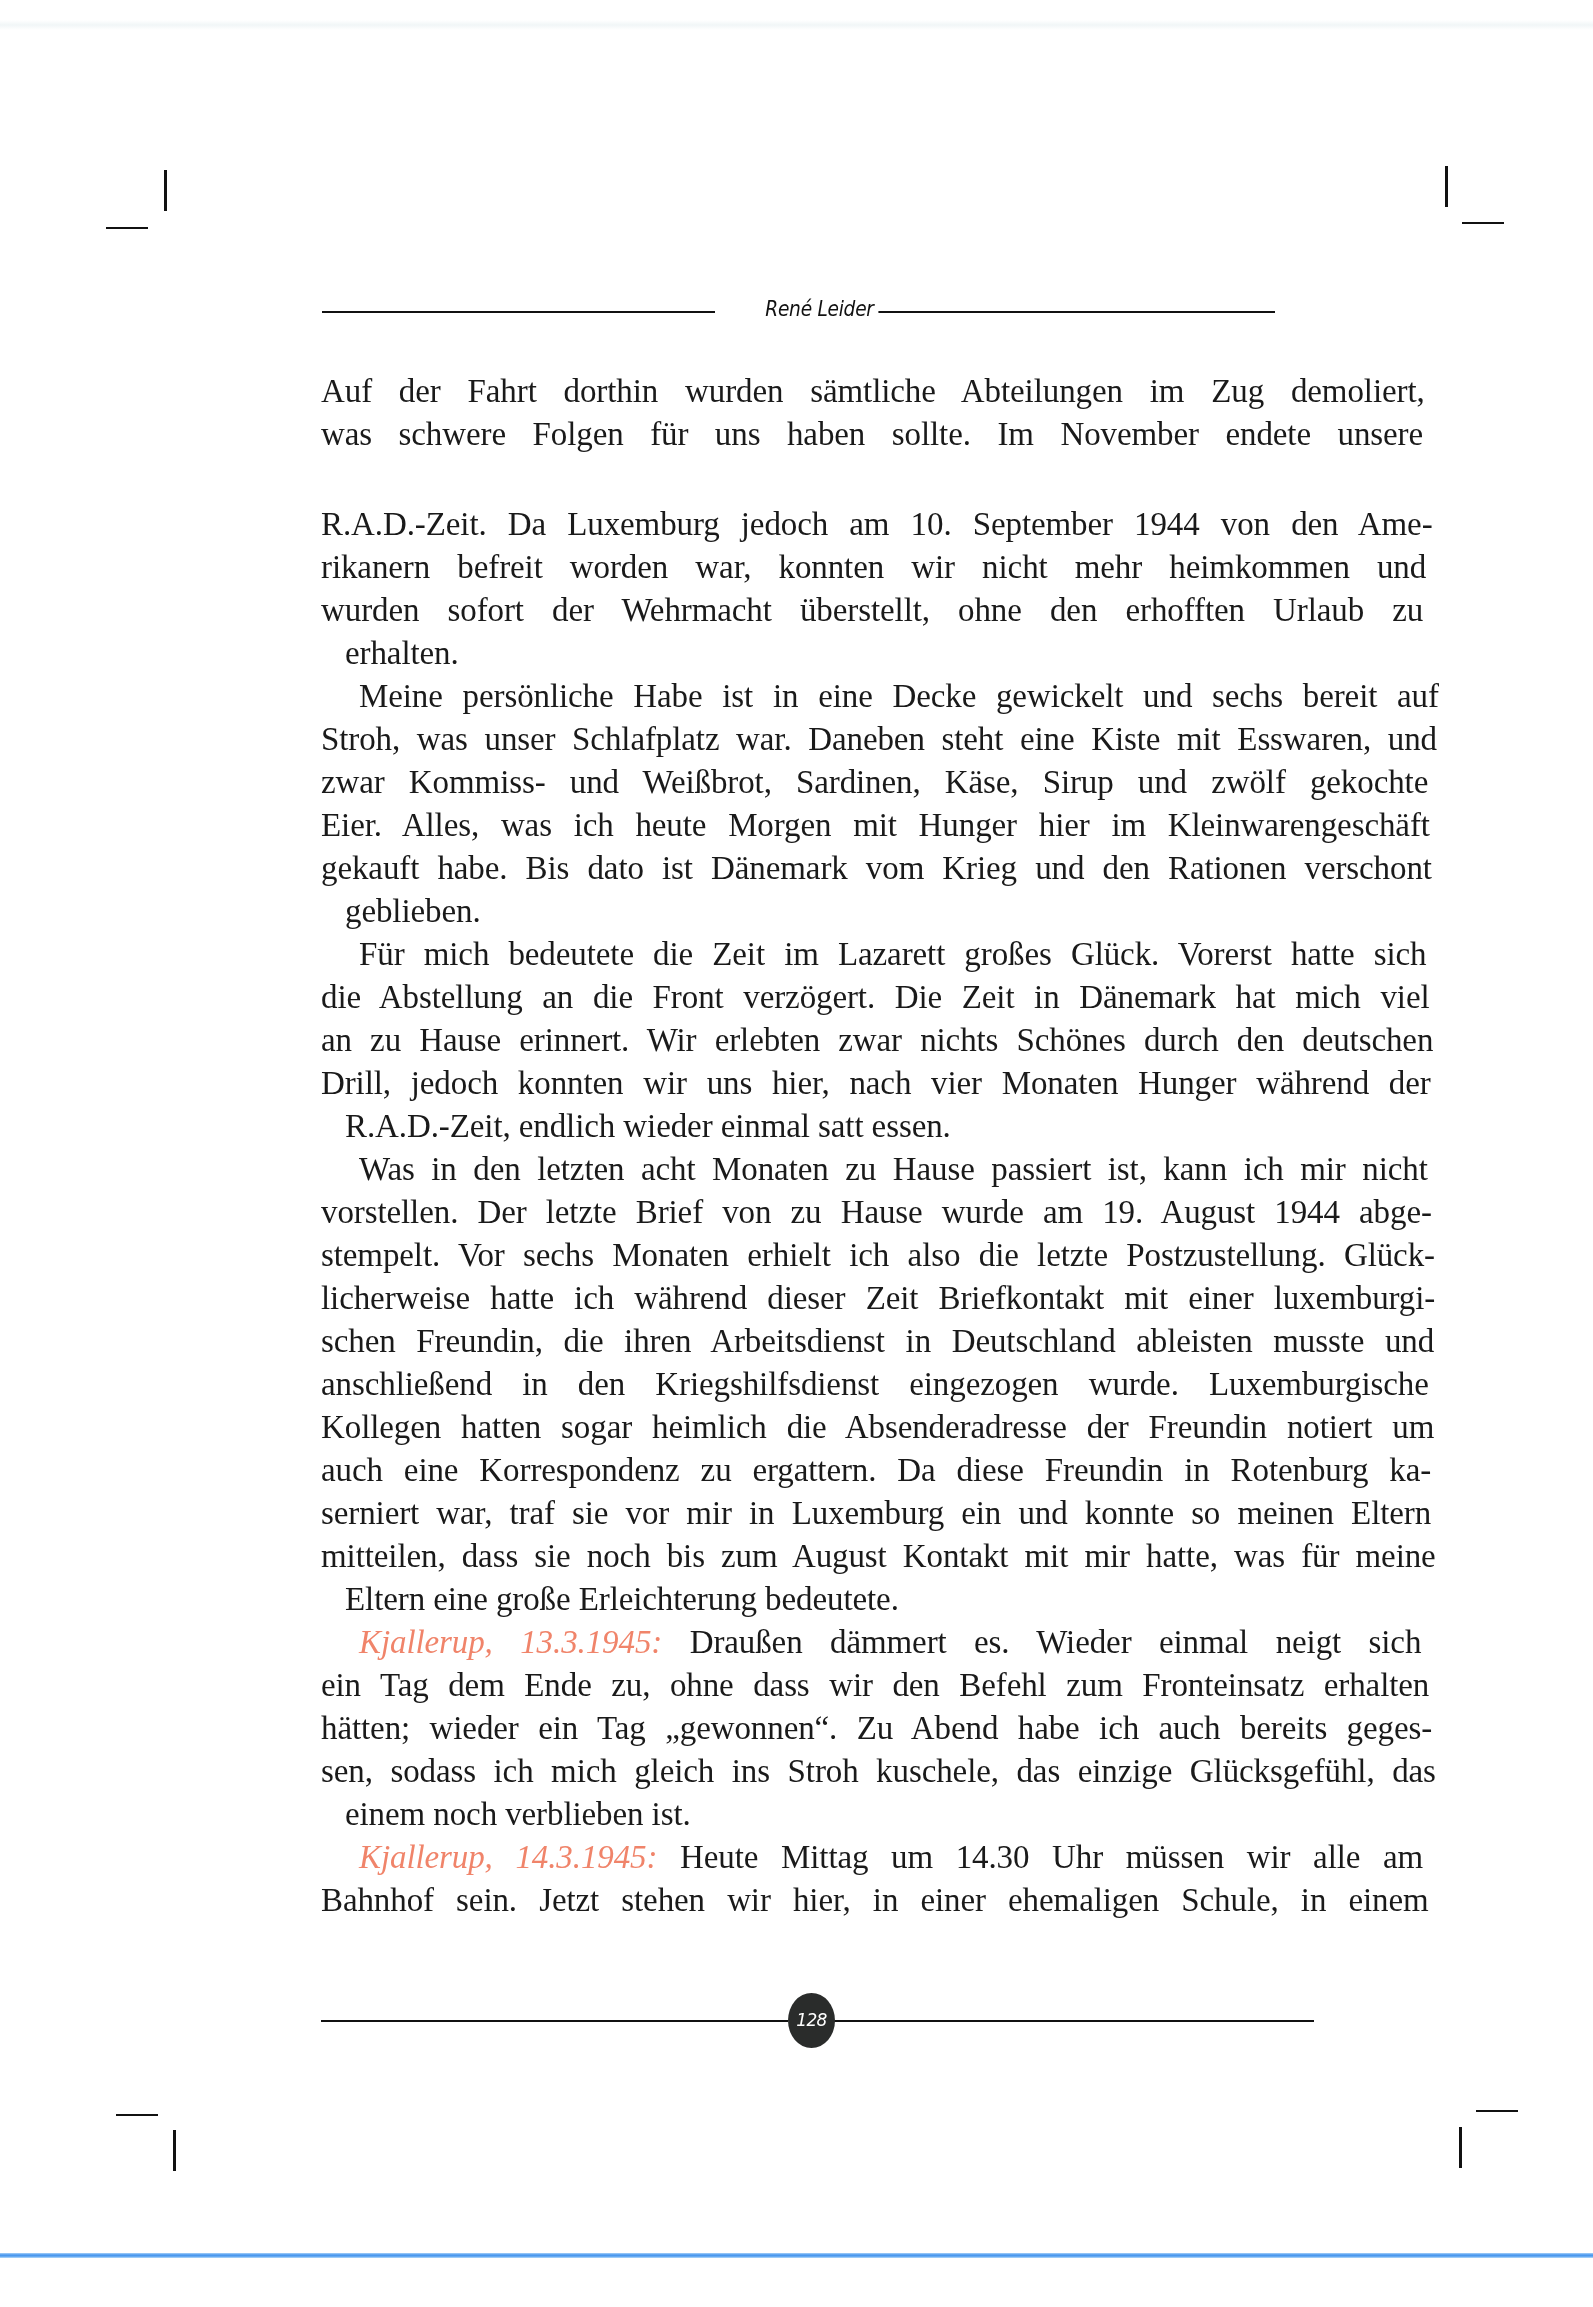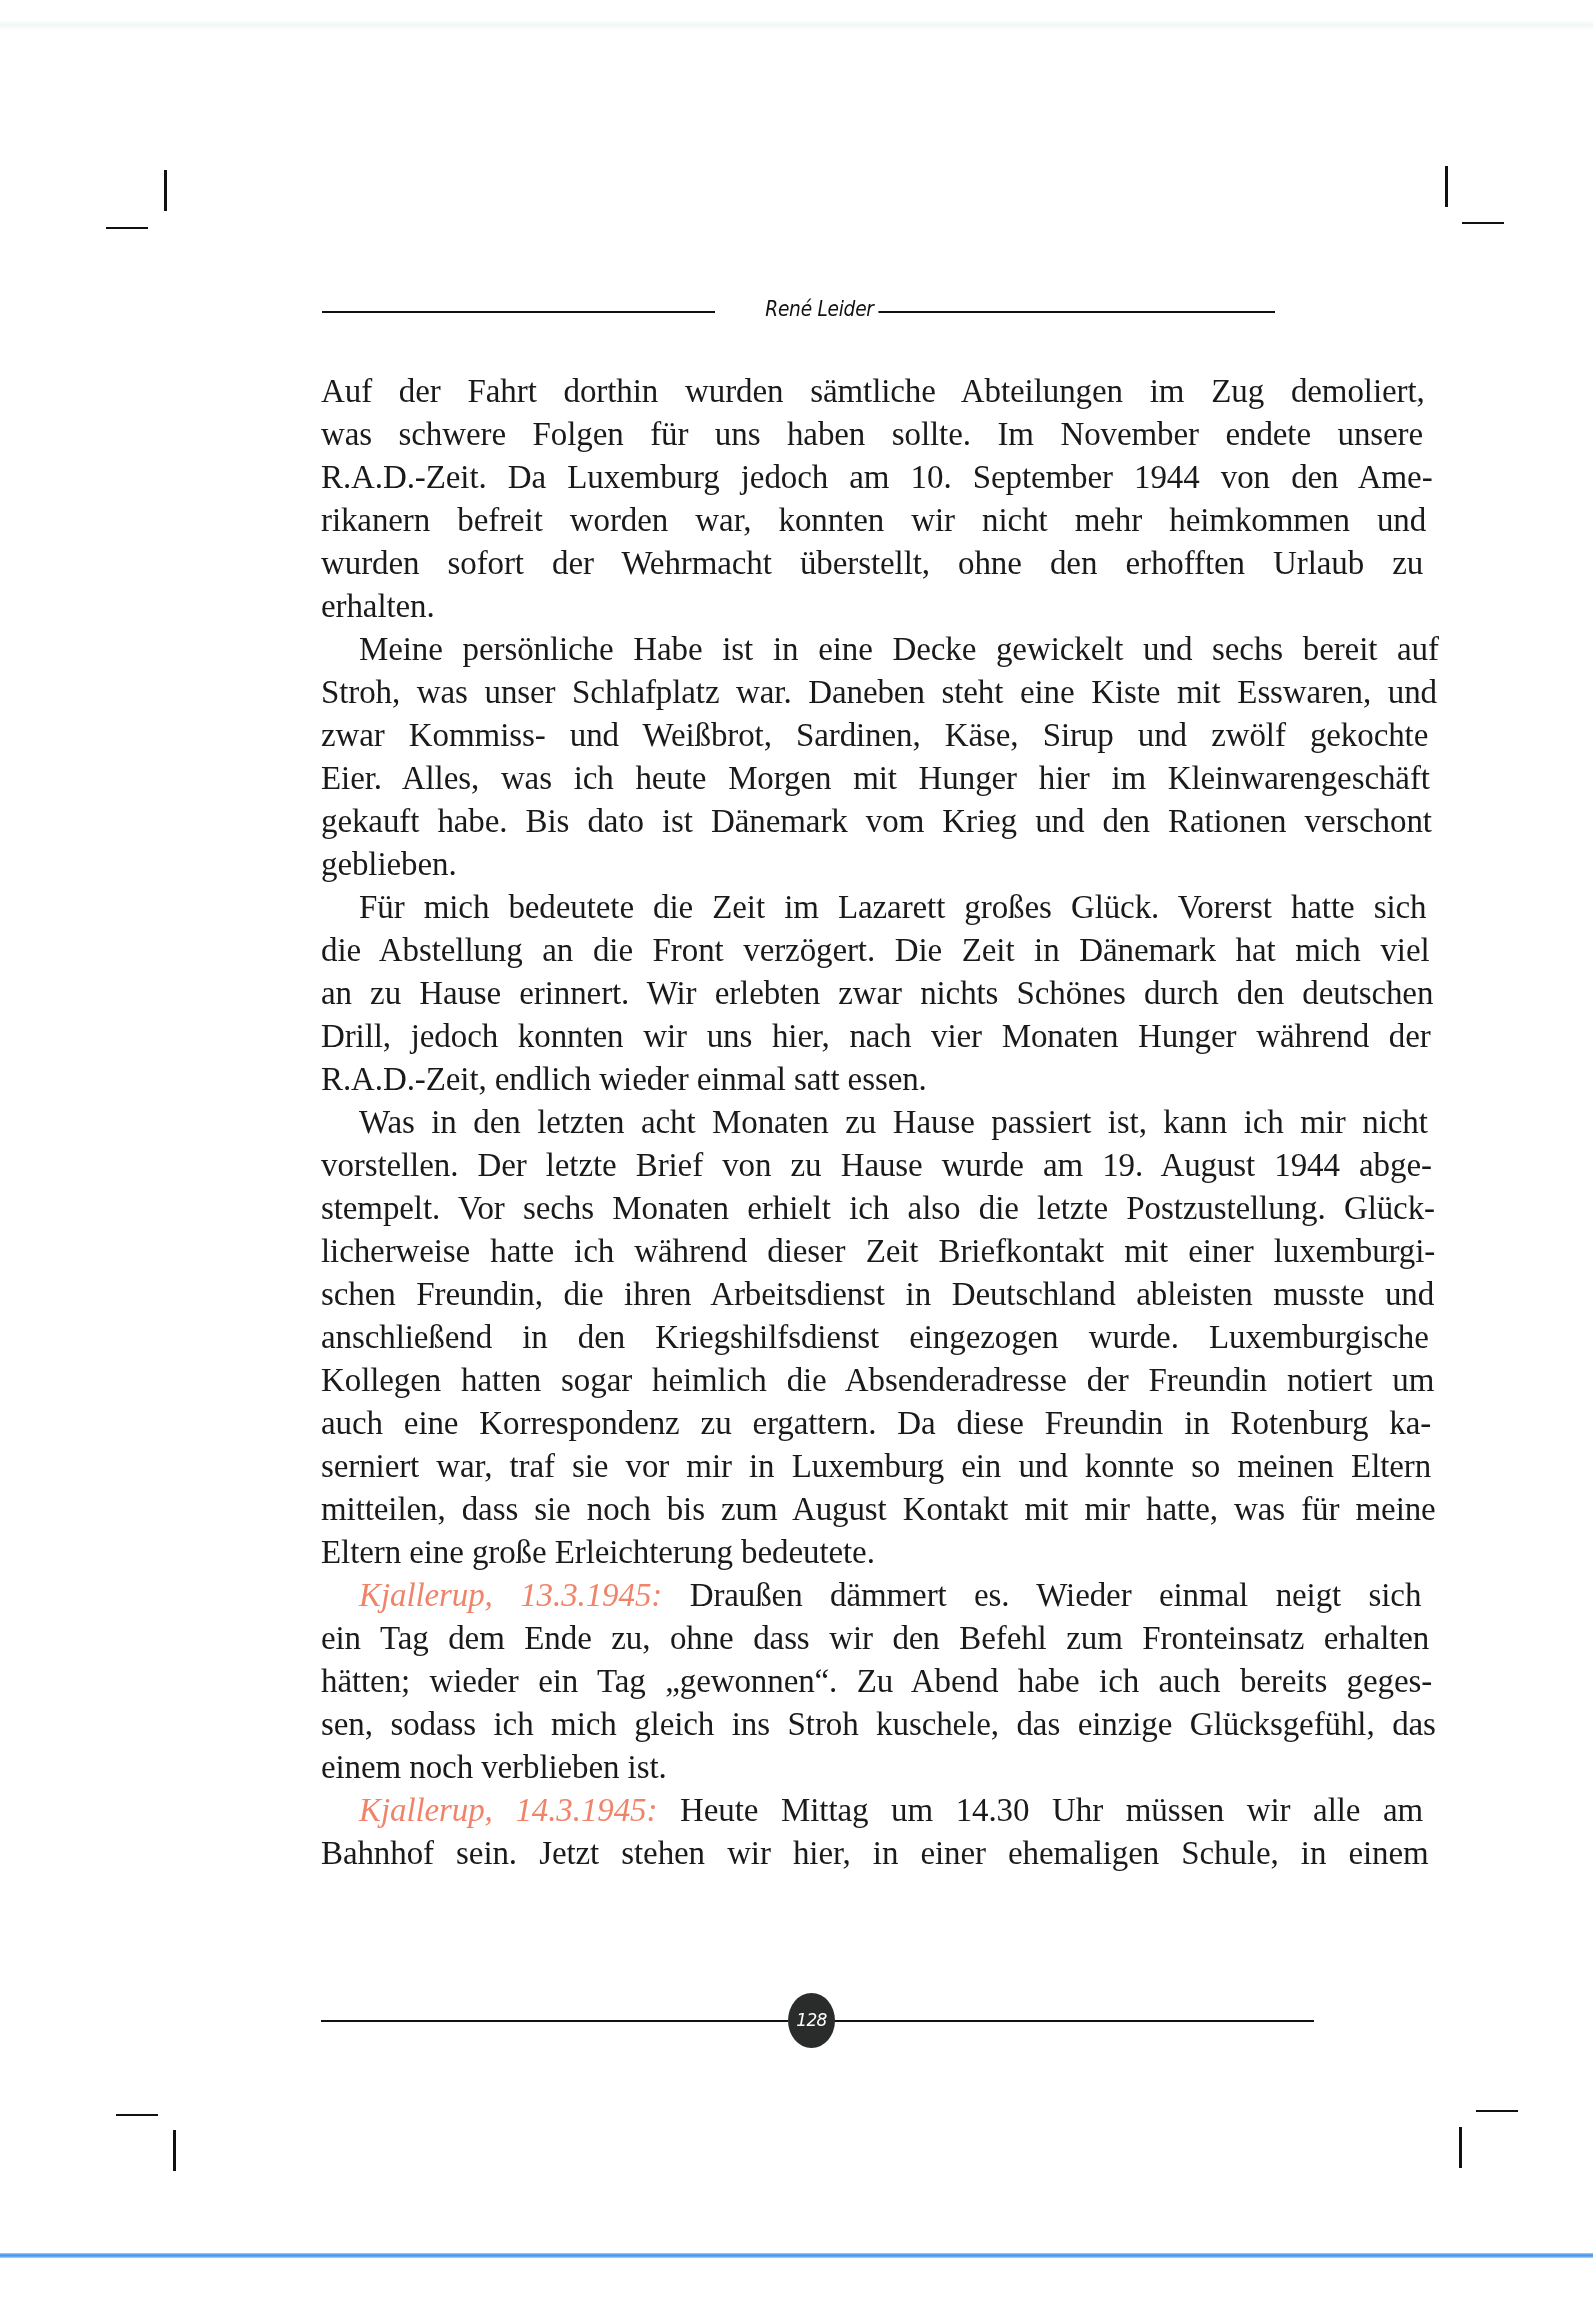--- a/index.html
+++ b/index.html
@@ -69,20 +69,21 @@
       line-height: 43px;
       font-size: 33px;
       white-space: nowrap;
       text-align: justify;
       text-align-last: justify;
       letter-spacing: -0.1px;
       transform-origin: left center;
     }
     .line.last {
       text-align-last: left;
+      margin-left: 24px;
     }
     .line.indent {
       padding-left: 38px;
     }
     .date-label {
       font-style: italic;
       color: #f0846a;
     }
 
     .folio {
@@ -141,21 +142,21 @@
   <div class="rule left"></div>
   <div class="rule right"></div>
   <div class="author">
     <span>René Leider</span>
   </div>
 </div>
 
 <div class="text-block" id="text-block">
     <div class="line" style="display: block; width: 983px; word-spacing: 18.7px;"><span>Auf der Fahrt dorthin wurden sämtliche Abteilungen im Zug demoliert,</span></div>
     <div class="line" style="display: block; width: 983px; word-spacing: 18.4px;"><span>was schwere Folgen für uns haben sollte. Im November endete unsere</span></div>
-    <div class="line" style="display: block; width: 983px; word-spacing: 13px;"><span>R.A.D.-Zeit. Da Luxemburg jedoch am 10. September 1944 von den Ame-</span></div>
+    <div class="line" style="display: block; width: 983px; word-spacing: 13px; margin-top: 47px;"><span>R.A.D.-Zeit. Da Luxemburg jedoch am 10. September 1944 von den Ame-</span></div>
     <div class="line" style="display: block; width: 983px; word-spacing: 19px;"><span>rikanern befreit worden war, konnten wir nicht mehr heimkommen und</span></div>
     <div class="line" style="display: block; width: 983px; word-spacing: 20px;"><span>wurden sofort der Wehrmacht überstellt, ohne den erhofften Urlaub zu</span></div>
     <div class="line last" style="display: block; width: 983px;"><span>erhalten.</span></div>
     <div class="line indent" style="display: block; width: 983px; word-spacing: 11.6px;"><span>Meine persönliche Habe ist in eine Decke gewickelt und sechs bereit auf</span></div>
     <div class="line" style="display: block; width: 983px; word-spacing: 8.5px;"><span>Stroh, was unser Schlafplatz war. Daneben steht eine Kiste mit Esswaren, und</span></div>
     <div class="line" style="display: block; width: 983px; word-spacing: 16px;"><span>zwar Kommiss- und Weißbrot, Sardinen, Käse, Sirup und zwölf gekochte</span></div>
     <div class="line" style="display: block; width: 983px; word-spacing: 13.6px;"><span>Eier. Alles, was ich heute Morgen mit Hunger hier im Kleinwarengeschäft</span></div>
     <div class="line" style="display: block; width: 983px; word-spacing: 10px;"><span>gekauft habe. Bis dato ist Dänemark vom Krieg und den Rationen verschont</span></div>
     <div class="line last" style="display: block; width: 983px;"><span>geblieben.</span></div>
     <div class="line indent" style="display: block; width: 983px; word-spacing: 11px;"><span>Für mich bedeutete die Zeit im Lazarett großes Glück. Vorerst hatte sich</span></div>

